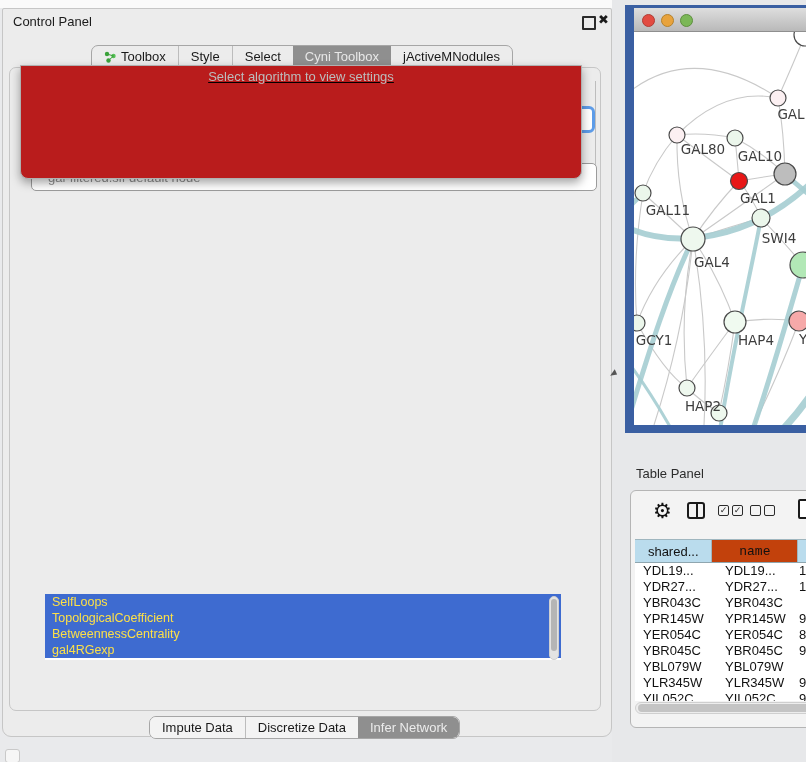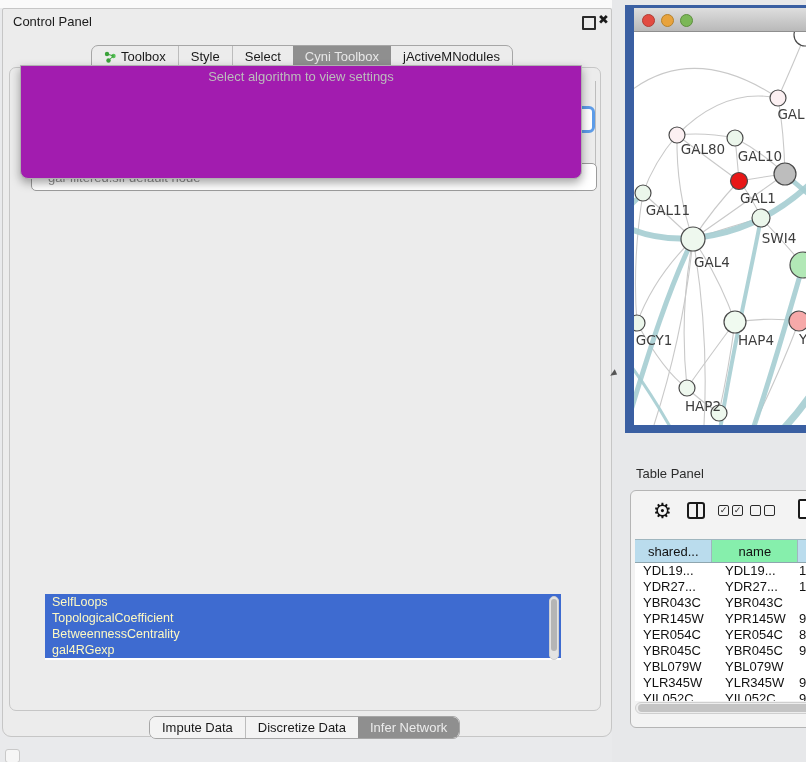--- a/index.html
+++ b/index.html
@@ -23,23 +23,23 @@
   #top-tabs{left:88px;top:36px;}
   
   #inner-panel{left:6px;top:58px;width:592px;height:644px;background:#ececec;
     border:1px solid #c6c6c6;border-radius:7px;box-sizing:border-box;z-index:1;}
   
   .ghost-combo{background:#fff;border:1px solid #9c9c9c;border-radius:5px;box-sizing:border-box;
     font-size:13px;color:#909090;display:flex;align-items:center;padding-left:16px;z-index:2;}
   .ghost-focus{border:3px solid #5d9ce8;background:#fff;border-radius:6px;box-sizing:border-box;z-index:2;}
   .ghost-line{background:#bdbdbd;z-index:2;}
   
-  #algo-dropdown{left:17px;top:56px;width:562px;height:114px;background:#a21caf;
+  #algo-dropdown{left:17px;top:56px;width:562px;height:114px;background:#b91c1c;
     border:1px solid #b0b0b0;border-radius:0 0 8px 8px;box-sizing:border-box;z-index:5;
-    box-shadow:0 4px 10px rgba(0,0,0,0.35);} 
+    box-shadow:0 4px 10px rgba(0,0,0,0.35);text-decoration:underline;} 
   #algo-placeholder{text-align:center;color:#bcbcbc;font-size:13px;padding-top:3px;height:16px;}
   .dd-item{font-size:13px;color:#090909;line-height:16.2px;padding-left:4px;white-space:nowrap;}
   .dd-item.bold{font-weight:bold;}
   
   .fs{position:absolute;border:1px solid #b2b2b2;border-radius:4px;box-sizing:border-box;}
   .fs-legend{position:absolute;top:-8px;left:8px;background:#ececec;padding:0 4px;font-size:13px;white-space:nowrap;}
   .lg-blue{color:#2424cc;}
   .lg-green{color:#2ecc2e;}
   .lbl{position:absolute;font-size:12.5px;font-weight:bold;color:#141414;white-space:nowrap;}
   .lbl.dis{color:#9e9e9e;}
@@ -54,21 +54,21 @@
   .field{position:absolute;background:#fff;border:1px solid #9a9a9a;box-sizing:border-box;
     font-size:13px;color:#111;display:flex;align-items:center;justify-content:flex-end;padding-right:6px;}
   .field.dark{border:2px solid #2c2c2c;}
   .field.dis{border:1px solid #c4c4c4;color:#a2a2a2;background:#fdfdfd;}
   .checkbox{position:absolute;width:13px;height:13px;border:1px solid #c2c2c2;border-radius:3px;
     background:#f6f6f6;box-sizing:border-box;}
   .tri-right{display:inline-block;margin-left:8px;color:#111;font-size:13px;}
   .tri-down{display:inline-block;margin-left:4px;color:#111;font-size:11px;}
   
   #attr-list{left:42px;top:585px;width:516px;height:66px;background:#fff;overflow:hidden;z-index:1;}
-  .attr-item{height:16px;background:#3e6bd0;color:#fef9c3;font-size:12.5px;line-height:16px;padding-left:7px;}
+  .attr-item{height:16px;background:#3e6bd0;color:#fde047;font-size:12.5px;line-height:16px;padding-left:7px;}
   
   .sb-v{position:absolute;background:#e3e3e3;border:1px solid #cfcfcf;border-radius:6px;box-sizing:border-box;}
   .sb-v .thumb{position:absolute;left:1px;right:1px;background:#b5b5b5;border-radius:5px;}
   .sb-h{position:absolute;background:#ededed;border:1px solid #cfcfcf;border-radius:6px;box-sizing:border-box;}
   .sb-h .thumb{position:absolute;top:1px;bottom:1px;background:#c4c4c4;border-radius:5px;}
   
   #apply-btn{left:265px;top:673px;width:76px;height:24px;border:1px solid #989898;border-radius:6px;
     background:linear-gradient(#ffffff,#ececec);font-size:14px;color:#111;
     display:flex;align-items:center;justify-content:center;box-sizing:border-box;}
   #bottom-tabs{left:146px;top:707px;border-radius:7px;}
@@ -324,21 +324,21 @@
   <div class="tb-icon cols-icon" style="left:56px;top:11px;"></div>
   <span class="chk" style="left:87px;top:14px;">✓</span>
   <span class="chk" style="left:101px;top:14px;">✓</span>
   <span class="chk" style="left:119px;top:14px;"></span>
   <span class="chk" style="left:133px;top:14px;"></span>
   <div class="tb-icon doc-icon" style="left:167px;top:8px;"></div>
 
   <div class="abs" id="data-table">
     <div class="t-header" id="t-header">
         <div class="t-hcell" style="width: 82px; background: rgb(186, 220, 237);">shared...</div>
-        <div class="t-hcell" style="width: 91px; background: #86efac;">name</div>
+        <div class="t-hcell" style="width: 91px; background: #c2410c; font-family: Liberation Mono, monospace;">name</div>
         <div class="t-hcell" style="width: 60px; background: rgb(186, 220, 237);">A</div>
       </div>
     <div class="t-rows" id="t-rows" style="height:138px;">
         <div class="t-row">
           <div class="t-cell" style="width: 82px;">YDL19...</div>
           <div class="t-cell" style="width: 74px;">YDL19...</div>
           <div class="t-cell" style="width: 60px;">13</div>
         </div>
         <div class="t-row">
           <div class="t-cell" style="width: 82px;">YDR27...</div>

